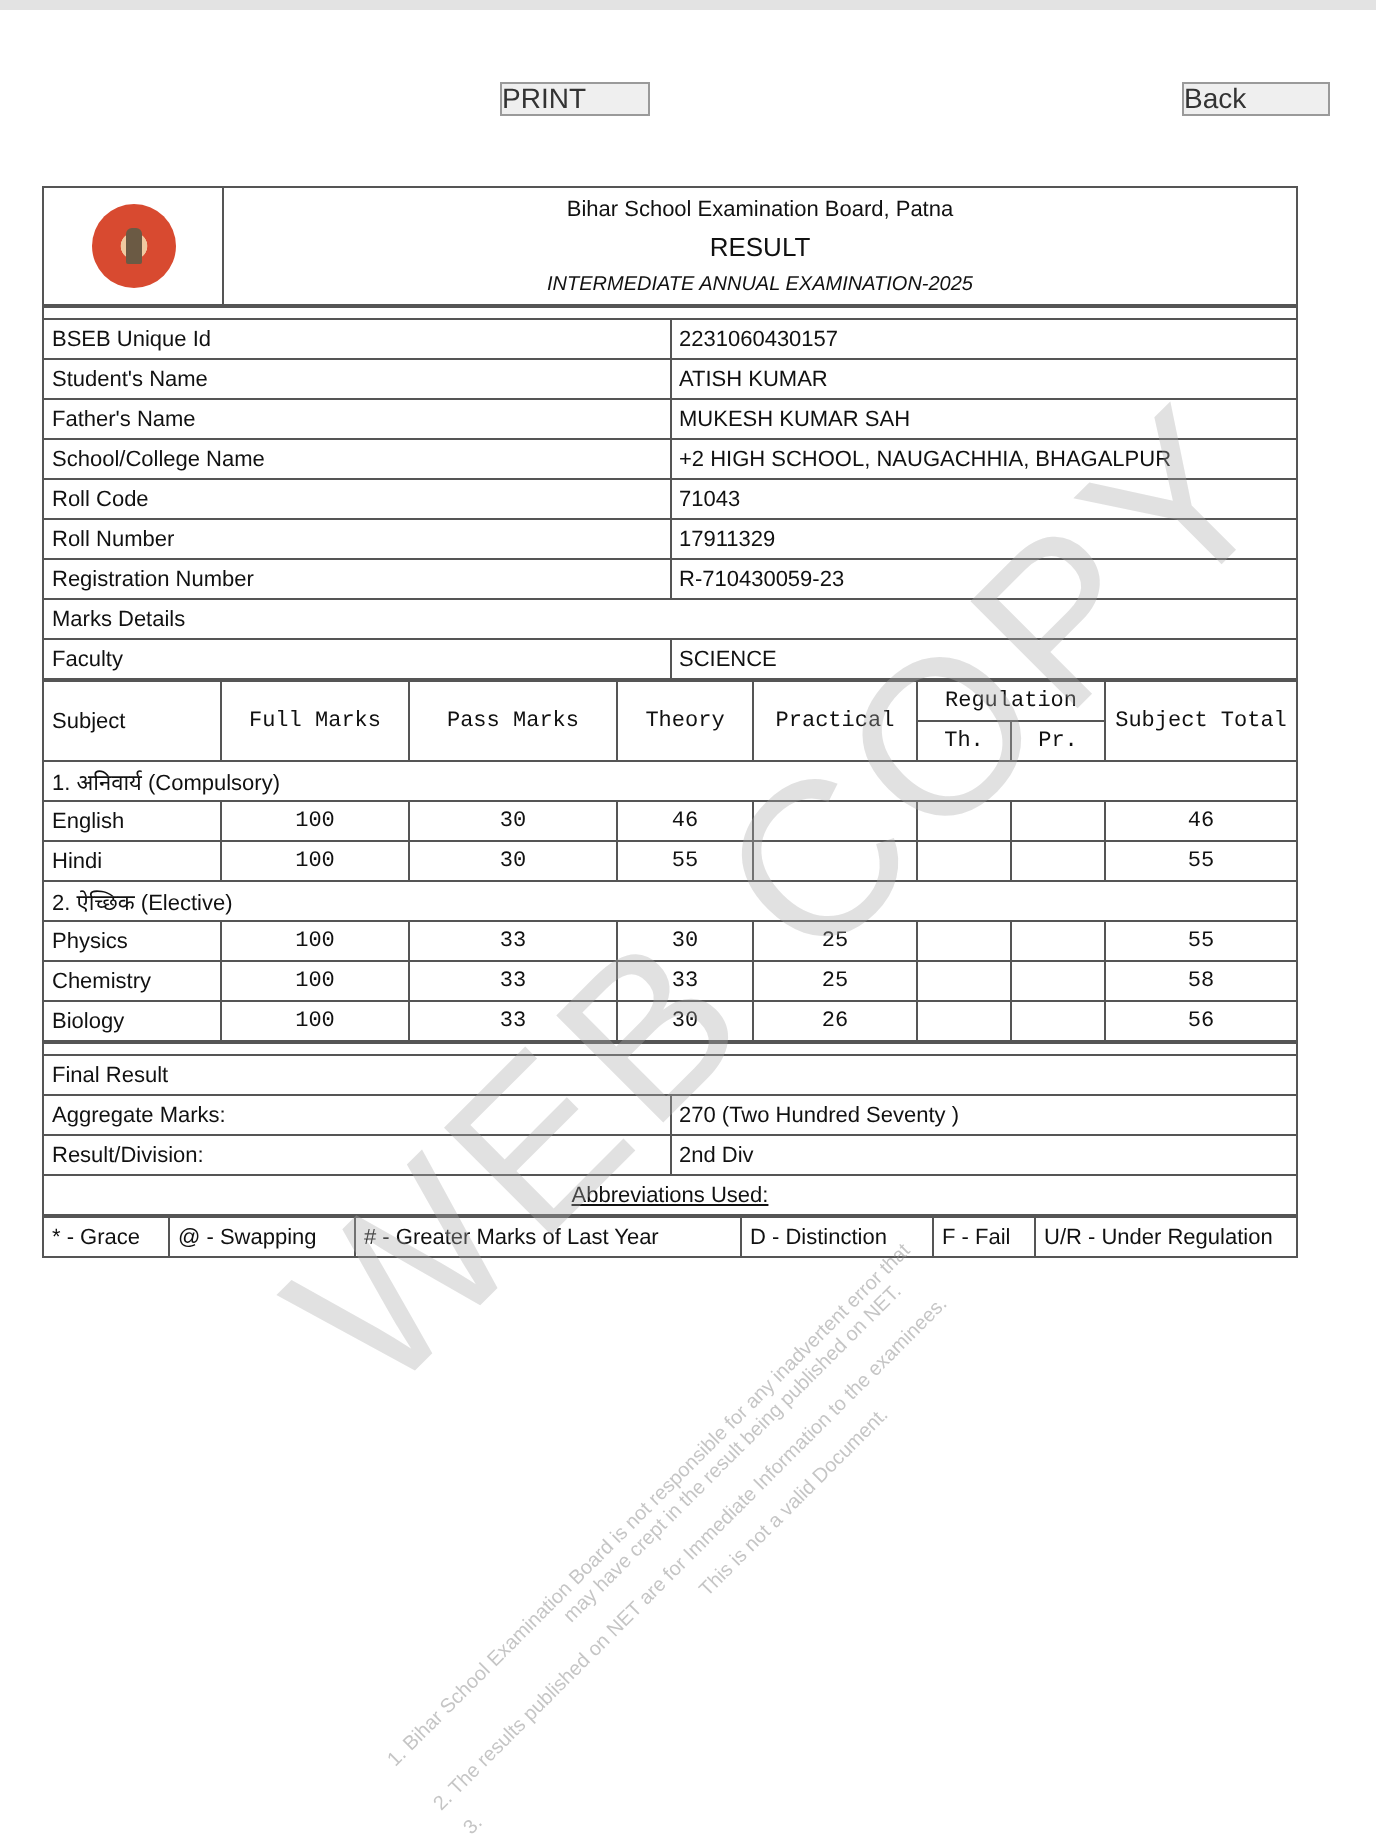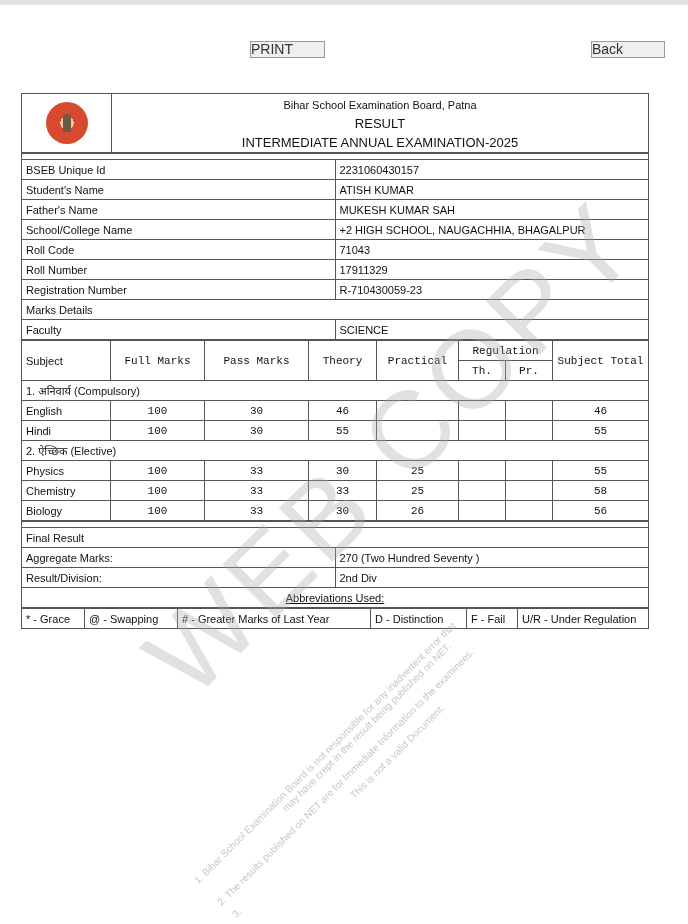--- a/index.html
+++ b/index.html
@@ -17,21 +17,21 @@
   .btn-back { left: 591px; width: 72px; }
 
   .sheet { position: absolute; left: 21px; top: 93px; width: 628px; }
   table { border-collapse: collapse; width: 100%; table-layout: fixed; }
   td { border: 1px solid #555; padding: 0 4px; height: 19px; font-size: 11px; white-space: nowrap; overflow: hidden; }
   .hdr td { height: 58px; }
   .logo-cell { width: 81px; text-align: center; }
   .title-cell { text-align: center; padding: 0; }
   .t1 { font-size: 11px; line-height: 17px; margin-top: 2px; }
   .t2 { font-size: 13px; line-height: 19px; }
-  .t3 { font-size: 13px; line-height: 19px; }
+  .t3 { font-size: 10px; line-height: 19px; font-style: italic; }
   .gap td { height: 5px; padding: 0; border-top: 1px solid #555; }
   .info td.lab { width: 250px; }
   .info td.val { border-left: 1px solid #15803d; }
   .c { text-align: center; font-family: Liberation Mono, monospace; }
   .marks td { height: 19px; }
   .marks .head td { height: 19px; }
   .abbr-title { text-align: center; text-decoration: underline; }
 
   .logo {
     display: inline-block; width: 42px; height: 42px; border-radius: 50%;

